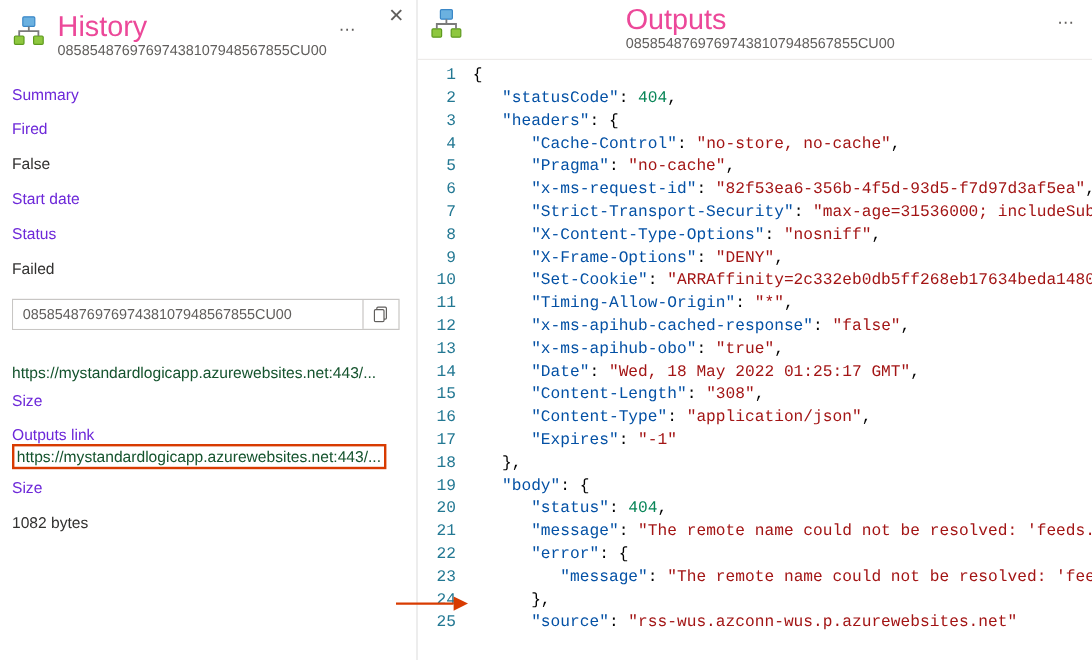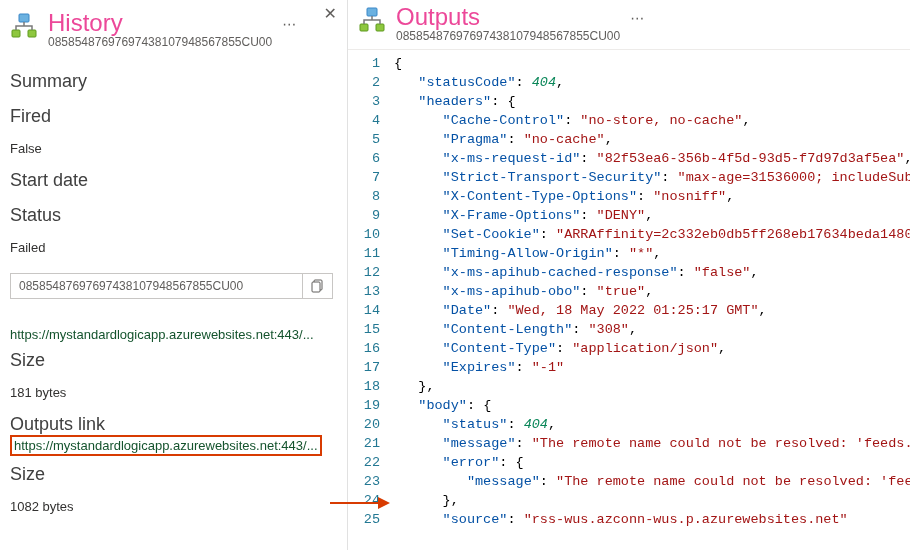--- a/index.html
+++ b/index.html
@@ -58,22 +58,22 @@
     font-size: 14px;
     color: #605e5c;
     padding-top: 4px;
     cursor: pointer;
     letter-spacing: 1px;
   }
   .section {
     margin-top: 14px;
   }
   .section-label {
-    font-size: 18px;
-    color: #404040;
+    font-size: 13px;
+    color: #6d28d9;
   }
   .section-value {
     font-size: 13px;
     color: #323130;
     margin-top: 14px;
   }
   .link {
     color: #14532d;
     cursor: pointer;
     word-break: break-all;
@@ -110,21 +110,21 @@
   }
   .arrow-annot {
     position: absolute;
     left: 330px;
     top: 495px;
     pointer-events: none;
   }
   .arrow-annot svg { display: block; }
 
   
-  .right-panel .panel-header { padding: 6px 14px 6px 10px; }
+  .right-panel .panel-header { padding: 6px 14px 6px 10px; justify-content: space-between; }
 
   
   .code-area {
     flex: 1;
     display: flex;
     font-family: Consolas, "Courier New", monospace;
     font-size: 13.5px;
     line-height: 19px;
     overflow: hidden;
     border-top: 1px solid #edebe9;
@@ -140,21 +140,21 @@
     flex: 1;
     padding: 4px 0 4px 4px;
     white-space: pre;
     overflow: hidden;
   }
   .gutter div, .code div { height: 19px; }
   .tok-brace  { color: #000000; }
   .tok-key    { color: #0451a5; }
   .tok-punct  { color: #000000; }
   .tok-str    { color: #a31515; }
-  .tok-num    { color: #098658; font-style: italic; }
+  .tok-num    { color: #098658; }
 </style>
 </head>
 <body>
 
 <div class="left-panel">
   <div class="close-icon">✕</div>
 
   <div class="panel-header">
     <span class="logic-icon">
       <svg width="28" height="28" viewBox="0 0 28 28">
@@ -201,21 +201,20 @@
       </div>
     </div>
   </div>
 
   <div class="section">
     <div class="section-value link">https://mystandardlogicapp.azurewebsites.net:443/...</div>
   </div>
 
   <div class="section" style="margin-top:8px">
     <div class="section-label">Size</div>
-    <div class="section-value">181 bytes</div>
   </div>
 
   <div class="section">
     <div class="section-label">Outputs link</div>
     <div class="red-box">
       <span class="section-value link">https://mystandardlogicapp.azurewebsites.net:443/...</span>
     </div>
   </div>
 
   <div class="section" style="margin-top:8px">

